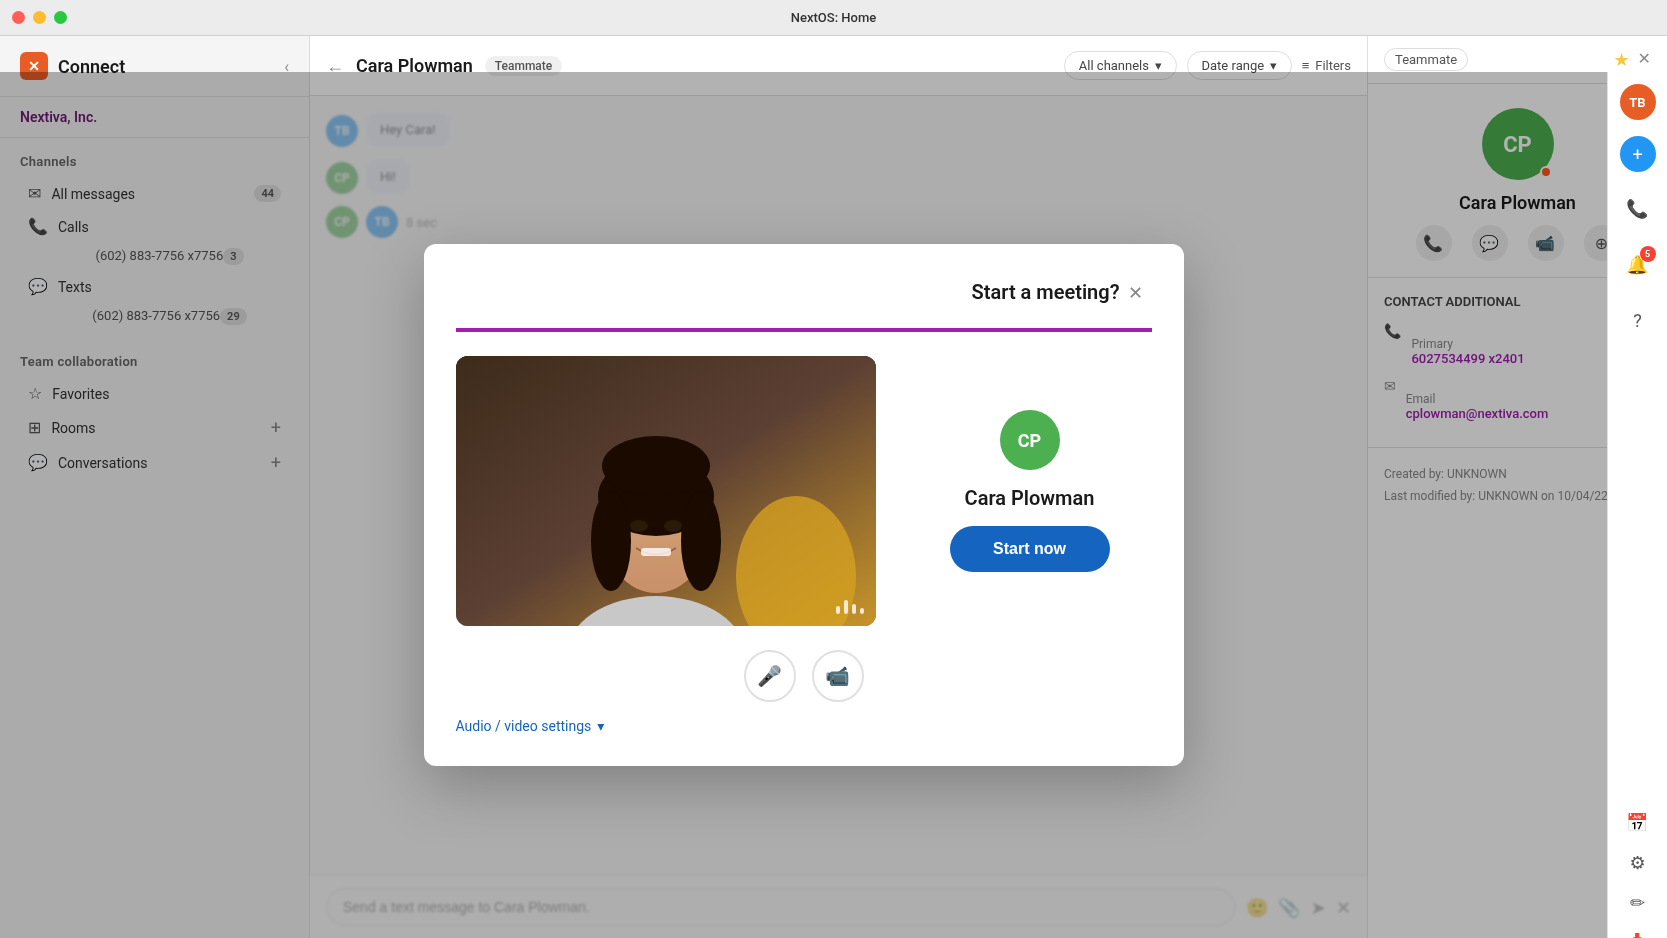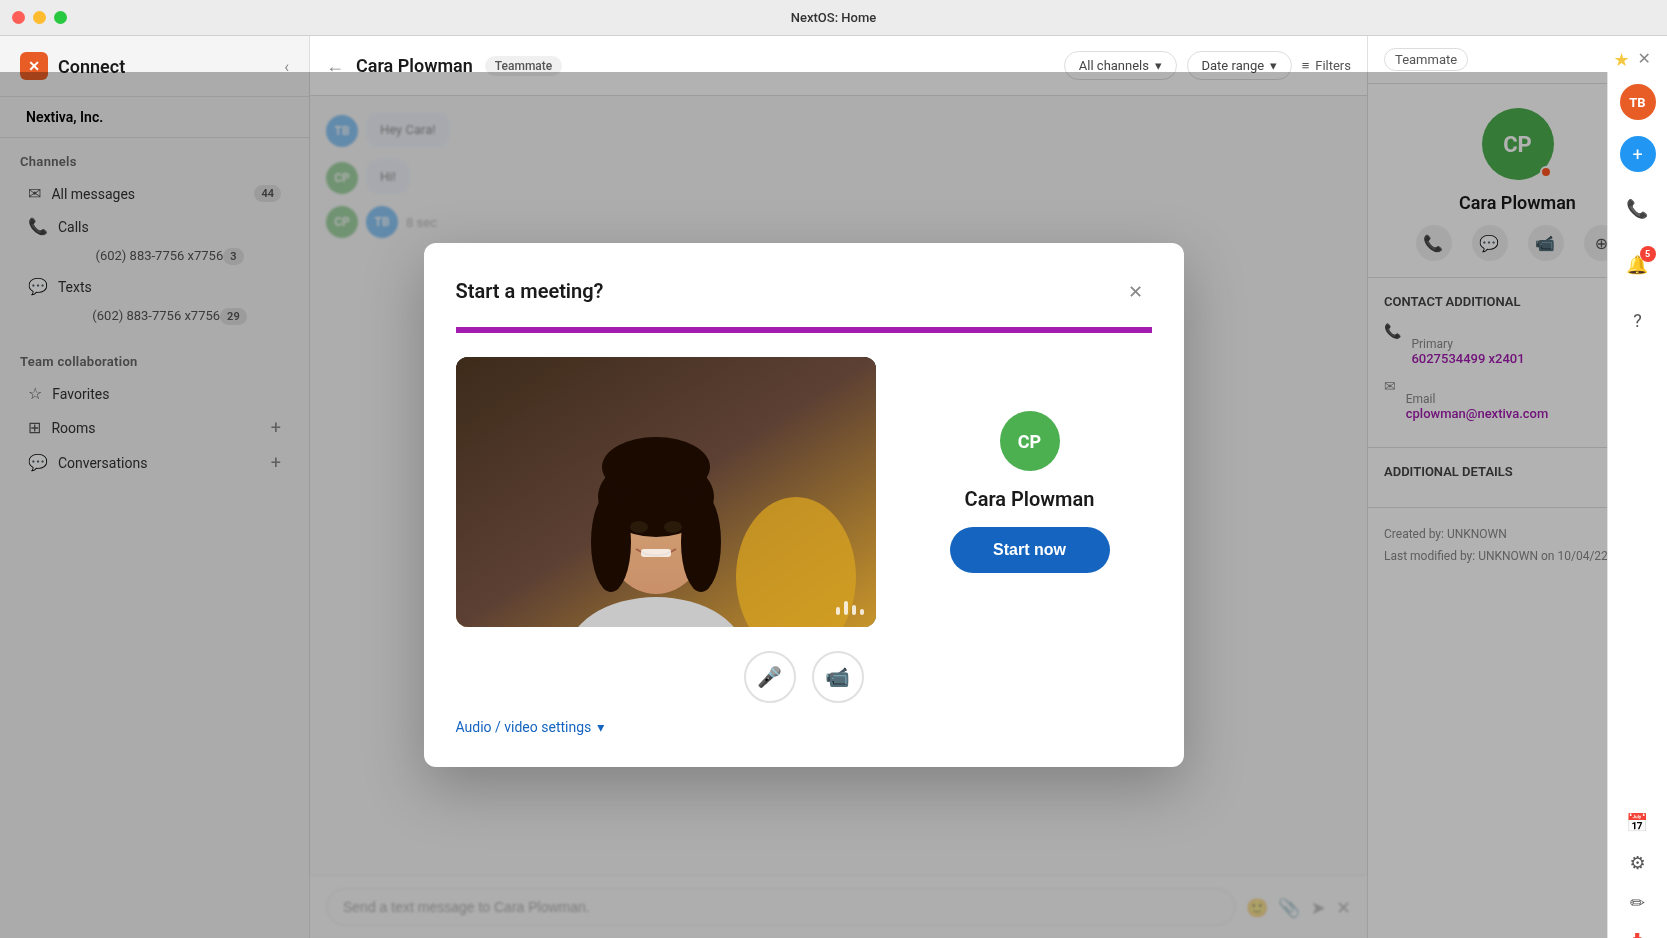--- a/index.html
+++ b/index.html
@@ -89,24 +89,24 @@
       font-size: 14px;
       font-weight: 700;
     }
     .collapse-btn {
       color: #888;
       cursor: pointer;
       font-size: 16px;
     }
 
     .workspace-selector {
-      padding: 12px 26px;
+      padding: 12px 20px;
       font-size: 14px;
       font-weight: 600;
-      color: #000000;
+      color: #701a75;
       border-bottom: 1px solid #e0e0e0;
       display: flex;
       align-items: center;
       justify-content: space-between;
     }
 
     .sidebar-section {
       padding: 16px 20px 8px;
     }
     .sidebar-section-title {
@@ -493,24 +493,24 @@
       width: 760px;
       max-width: 90%;
       box-shadow: 0 20px 60px rgba(0,0,0,0.25);
       padding: 32px;
       position: relative;
     }
 
     .modal-header {
       display: flex;
       align-items: center;
-      justify-content: space-between;
+      justify-content: flex-end;
       margin-bottom: 24px;
       padding-bottom: 20px;
-      border-bottom: 6px solid #a21caf;
+      border-bottom: 4px solid #a21caf;
     }
     .modal-title {
       font-size: 20px;
       font-weight: 600;
       color: #1a1a1a;
     }
     .modal-close {
       width: 32px;
       height: 32px;
       display: flex;
@@ -805,26 +805,20 @@
       </div>
       <div class="contact-field">
         <span class="contact-field-icon">✉</span>
         <div class="contact-field-content">
           <div class="contact-field-label">Email</div>
           <div class="contact-field-value">cplowman@nextiva.com</div>
         </div>
       </div>
     </div>
 
-    <div class="contact-section">
-      <div class="contact-section-header">
-        <span>ADDITIONAL DETAILS</span>
-        <span>›</span>
-      </div>
-    </div>
 
     <div class="details-section">
       <div class="details-meta">
         <div>Created by: UNKNOWN</div>
         <div>Last modified by: UNKNOWN on 10/04/22</div>
       </div>
     </div>
   </div>
 
   <div class="top-nav">

